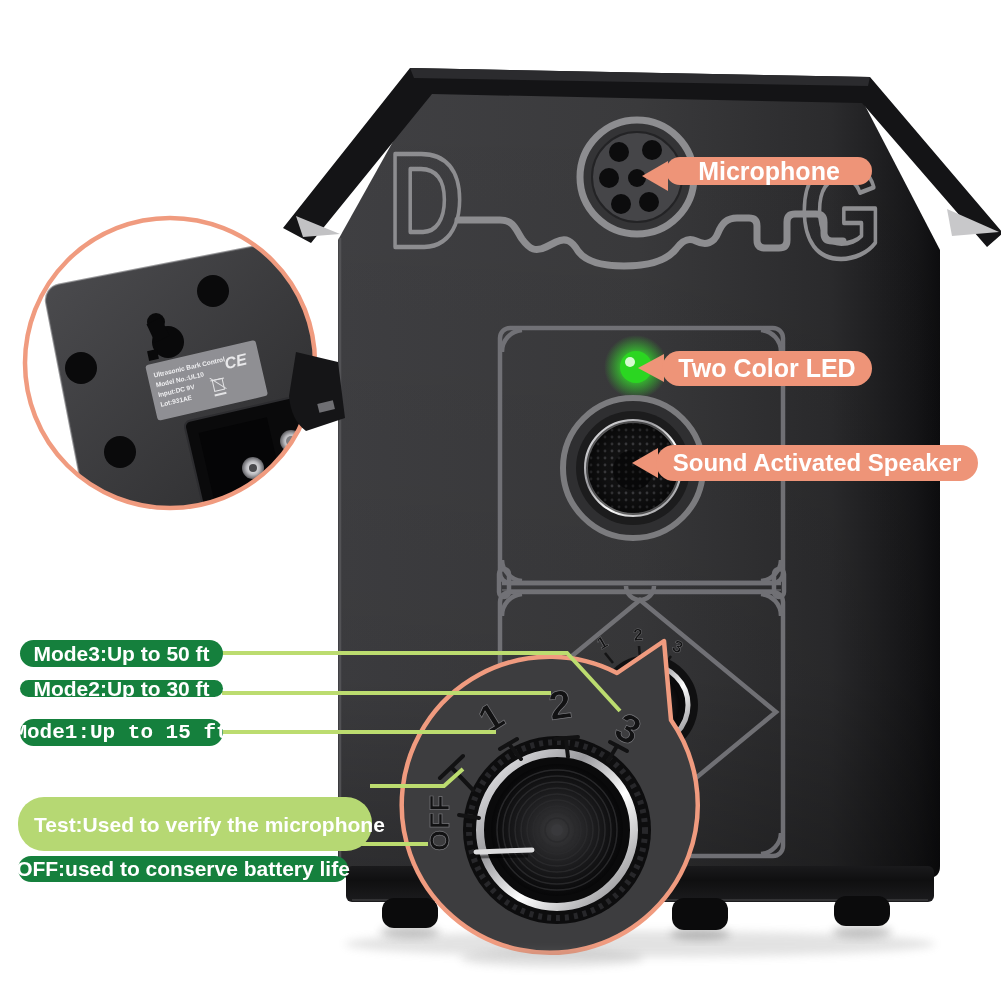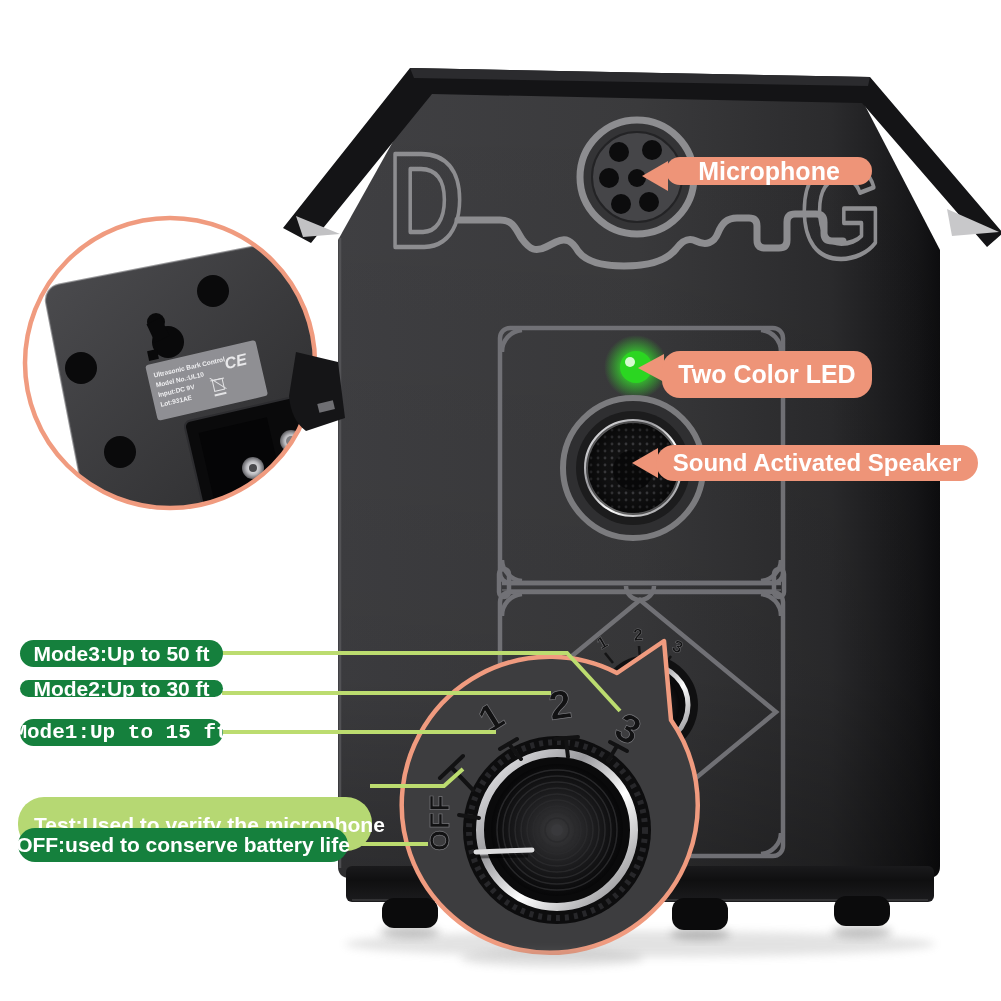--- a/index.html
+++ b/index.html
@@ -290,28 +290,28 @@
     <path d="M 222 732 H 496"></path>
     <path d="M 370 786 H 444 L 463 769"></path>
     <path d="M 346 844 H 428"></path>
   </g>
 </svg>
 
 <div class="arrow-left" style="left:642px;top:161px;border-width:15px 26px 15px 0;"></div>
 <div class="pill orange" style="left:666px;top:157px;width:206px;height:28px;">Microphone</div>
 
 <div class="arrow-left" style="left:638px;top:354px;border-width:14px 26px 14px 0;"></div>
-<div class="pill orange" style="left:662px;top:351px;width:210px;height:47px;">Two Color LED</div>
+<div class="pill orange" style="left:662px;top:351px;width:210px;height:35px;">Two Color LED</div>
 
 <div class="arrow-left" style="left:632px;top:448px;border-width:15px 26px 15px 0;"></div>
 <div class="pill orange" style="left:656px;top:445px;width:322px;height:36px;font-size:24px;text-align:center;">Sound Activated Speaker</div>
 
 <div class="pill green" style="left:20px;top:640px;width:203px;height:27px;">Mode3:Up to 50 ft</div>
 <div class="pill green" style="left:20px;top:680px;width:203px;height:17px;">Mode2:Up to 30 ft</div>
 <div class="pill green" style="left:20px;top:719px;width:203px;height:27px;font-family:Liberation Mono, monospace;">Mode1:Up to 15 ft</div>
 
 <div class="callout-box" style="left:18px;top:761px;width:354px;height:54px;">
   <span>Test:Used to verify the microphone</span>
 </div>
 
-<div class="pill green" style="left:18px;top:828px;width:330px;height:34px;border-radius:17px;">OFF:used to conserve battery life</div>
+<div class="pill green" style="left:18px;top:856px;width:330px;height:26px;border-radius:17px;">OFF:used to conserve battery life</div>
 
 </div>
 
 </body></html>

